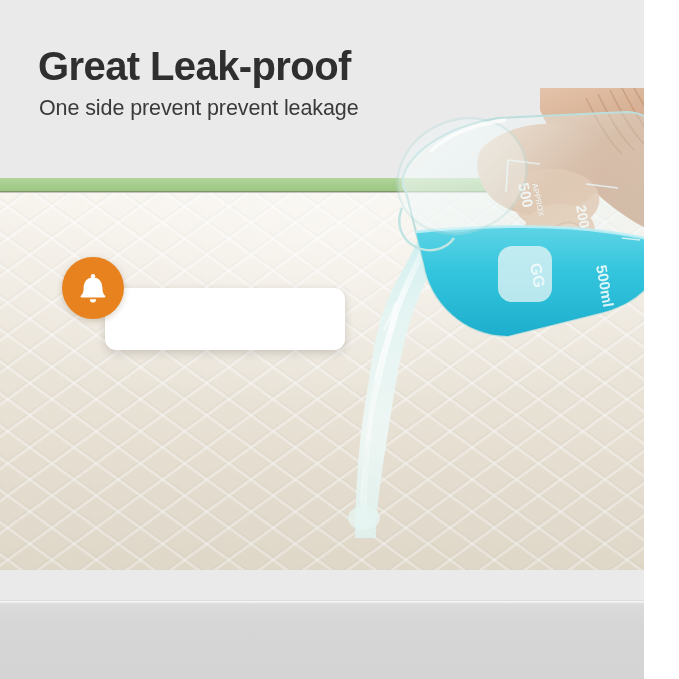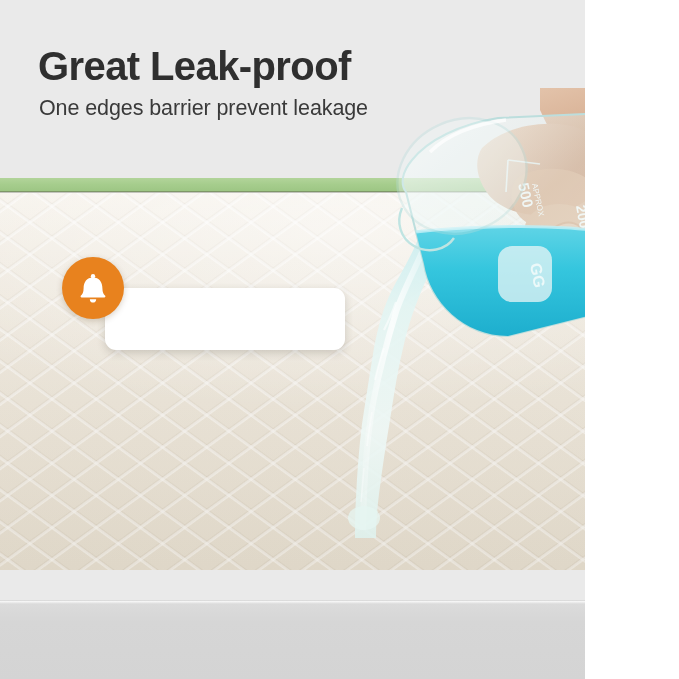--- a/index.html
+++ b/index.html
@@ -2,21 +2,21 @@
 <html><head>
 <meta charset="utf-8">
 <style>
   html, body {
     margin: 0;
     padding: 0;
     background: #ffffff;
   }
   #stage {
     position: relative;
-    width: 585px;
+    width: 644px;
     height: 679px;
     overflow: hidden;
     background: #eaeaea;
     font-family: "Liberation Sans", sans-serif;
     -webkit-font-smoothing: antialiased;
   }
 
   
   .headline {
     position: absolute;
@@ -190,21 +190,21 @@
     align-items: center;
     justify-content: center;
   }
 </style>
 </head>
 <body>
 
 <div id="stage">
 
   <div class="headline">Great Leak-proof</div>
-  <div class="subhead">One edges barrier prevent leakage</div>
+  <div class="subhead">One side prevent prevent leakage</div>
 
   <div class="floor"></div>
   <div class="floor-highlight"></div>
 
   <div class="mat">
     <div class="mat-top-edge"></div>
     <div class="mat-top-shadow"></div>
     <div class="mat-surface">
       <div class="quilt"></div>
       <div class="mat-vignette"></div>

